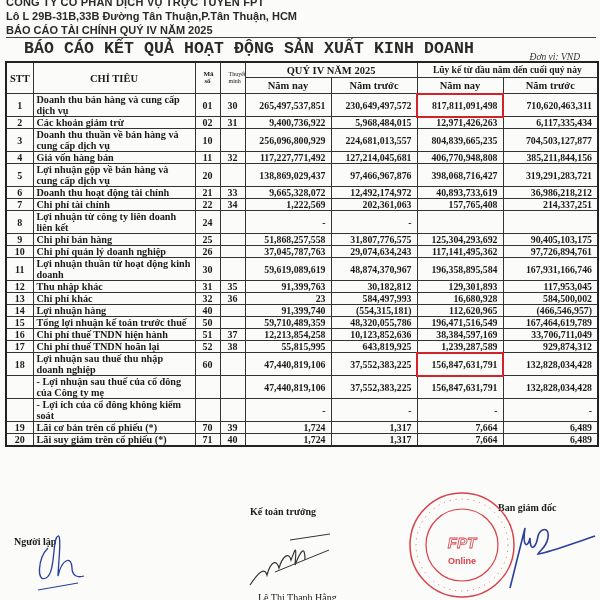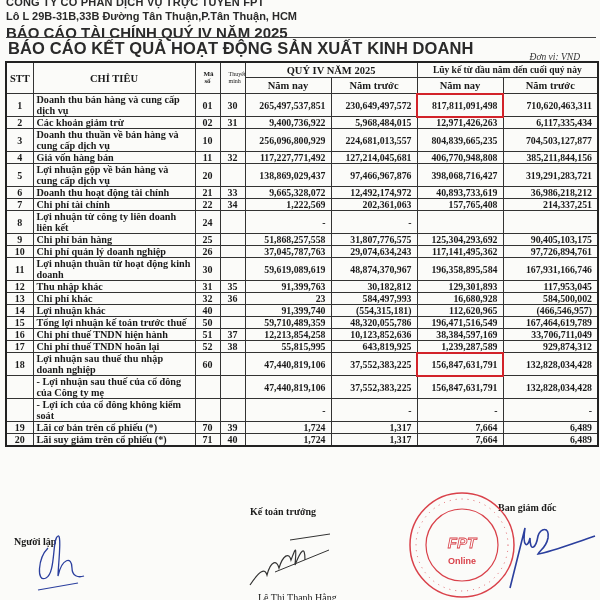--- a/index.html
+++ b/index.html
@@ -4,23 +4,23 @@
 <style>
   html, body { margin:0; padding:0; }
   body {
     width:600px; height:600px; overflow:hidden; position:relative;
     background:#fbfbf9; color:#1a1a1a;
     font-family:"Liberation Serif", serif;
   }
   .hdr { position:absolute; left:6px; font-family:"Liberation Sans", sans-serif; font-weight:bold; color:#2a2a2a; }
   #company { top:-4px; font-size:11px; letter-spacing:0.2px; }
   #address { top:10px; font-size:11px; }
-  #report-sub { top:24px; font-size:15px; }
+  #report-sub { top:24px; font-size:11px; }
   .rule { position:absolute; left:6px; width:590px; top:37px; height:1px; background:#444; }
-  #main-title { position:absolute; left:8px; top:39px; font-family:Liberation Sans, sans-serif; font-weight:bold; font-size:16.5px; color:#2a2a2a; letter-spacing:0.1px; }
+  #main-title { position:absolute; left:24px; top:39px; font-family:Liberation Mono, monospace; font-weight:bold; font-size:16.5px; color:#2a2a2a; letter-spacing:0.1px; }
   #unit { position:absolute; right:20px; top:52px; font-size:9.5px; font-style:italic; color:#333; }
 
   table#fin {
     position:absolute; left:5px; top:61px; width:592px;
     border-collapse:collapse; table-layout:fixed;
     font-family:"Liberation Serif", serif; font-size:10px; font-weight:bold;
     border:2px solid #222;
   }
   #fin td, #fin th { border:1px solid #333; padding:0 3px; line-height:11px; }
   #fin th { font-weight:bold; text-align:center; font-size:10.5px; }
@@ -204,21 +204,21 @@
         <td class="item">Chi phí khác</td>
         <td class="code">32</td>
         <td class="code">36</td>
         <td class="num">23</td>
         <td class="num">584,497,993</td>
         <td class="num">16,680,928</td>
         <td class="num">584,500,002</td>
       </tr>
       <tr>
         <td class="stt">14</td>
-        <td class="item">Lợi nhuận khác</td>
+        <td class="item">Lợi nhuận hàng</td>
         <td class="code">40</td>
         <td class="code"></td>
         <td class="num">91,399,740</td>
         <td class="num">(554,315,181)</td>
         <td class="num">112,620,965</td>
         <td class="num">(466,546,957)</td>
       </tr>
       <tr>
         <td class="stt">15</td>
         <td class="item">Tổng lợi nhuận kế toán trước thuế</td>

